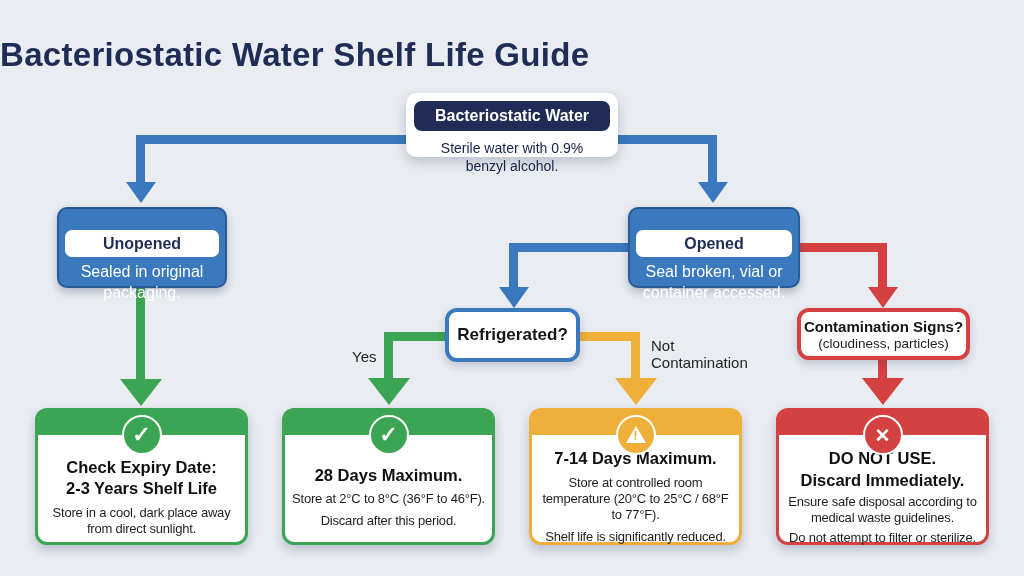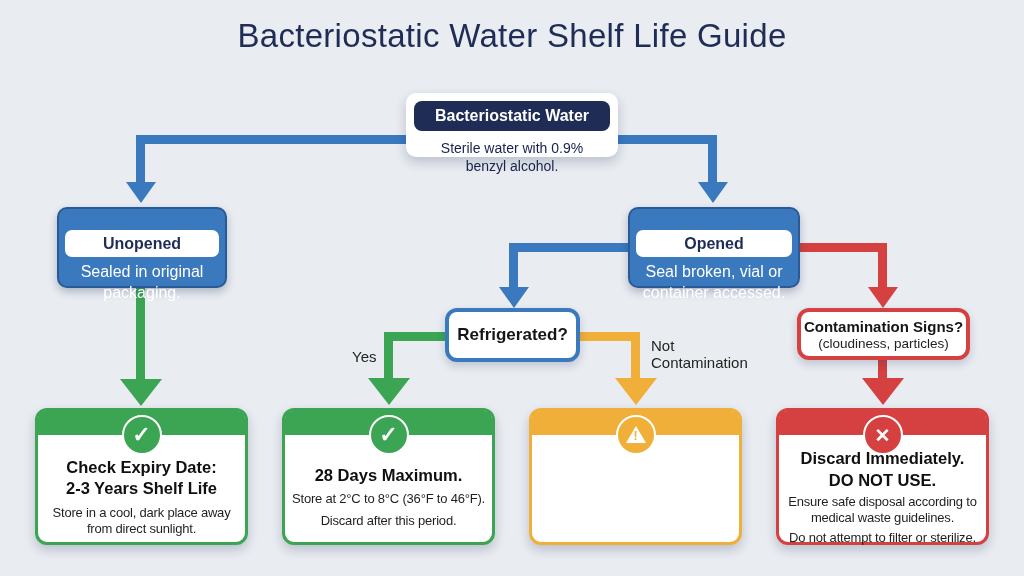--- a/index.html
+++ b/index.html
@@ -4,22 +4,22 @@
 <style>
   :root{
     --navy:#1E2C56; --blue:#3B79BE; --blue_border:#2A5A96;
     --green:#3BA553; --yellow:#F0AF38; --red:#D54040;
     --bg:#E9ECF1; --text:#1B1B1D;
   }
   *{box-sizing:border-box;margin:0;padding:0}
   body{background:#cfd4dc;font-family:"Liberation Sans", sans-serif;}
   .canvas{position:relative;width:1024px;height:576px;background:var(--bg);overflow:hidden;}
 
-  .title{position:absolute;left:0;right:0;top:17px;text-align:center;
-    font-size:33px;font-weight:normal;color:var(--navy);letter-spacing:.3px;}
+  .title{position:absolute;left:0;right:0;top:36px;text-align:left;
+    font-size:33px;font-weight:bold;color:var(--navy);letter-spacing:.3px;}
 
   
   .ln{position:absolute;}
   .ln.blue{background:var(--blue)} .ln.green{background:var(--green)}
   .ln.yellow{background:var(--yellow)} .ln.red{background:var(--red)}
   .ah{position:absolute;width:0;height:0;
     border-left:15px solid transparent;border-right:15px solid transparent;
     border-top:21px solid transparent;}
   .ah-lg{border-left-width:21px;border-right-width:21px;border-top-width:27px;}
   .ah.blue{border-top-color:var(--blue)} .ah.green{border-top-color:var(--green)}
@@ -168,28 +168,33 @@
       <p class="o-body">Discard after this period.</p>
     </div>
   </div>
 
   <div class="outcome yellow-t" style="left:529px">
     <div class="card-bar"></div>
     <span class="icon-circle yellow">
         <span class="tri"></span>
         <span class="excl">!</span>
       </span>
+    <div class="card-content">
+      <div class="o-title">7-14 Days Maximum.</div>
+      <p class="o-body">Store at controlled room temperature (20°C to 25°C / 68°F to 77°F).</p>
+      <p class="o-body">Shelf life is significantly reduced.</p>
+    </div>
   </div>
 
   <div class="outcome red-t" style="left:776px">
     <div class="card-bar"></div>
     <span class="icon-circle red">
         <span class="glyph" style="font-size:19px">✕</span>
       </span>
     <div class="card-content">
+      <div class="o-title">DO NOT USE.</div>
       <div class="o-title">Discard Immediately.</div>
-      <div class="o-title">DO NOT USE.</div>
       <p class="o-body" style="margin-top:3px">Ensure safe disposal according to medical waste guidelines.</p>
       <p class="o-body" style="margin-top:3px">Do not attempt to filter or sterilize.</p>
     </div>
   </div>
 
 </div>
 
 </body></html>

